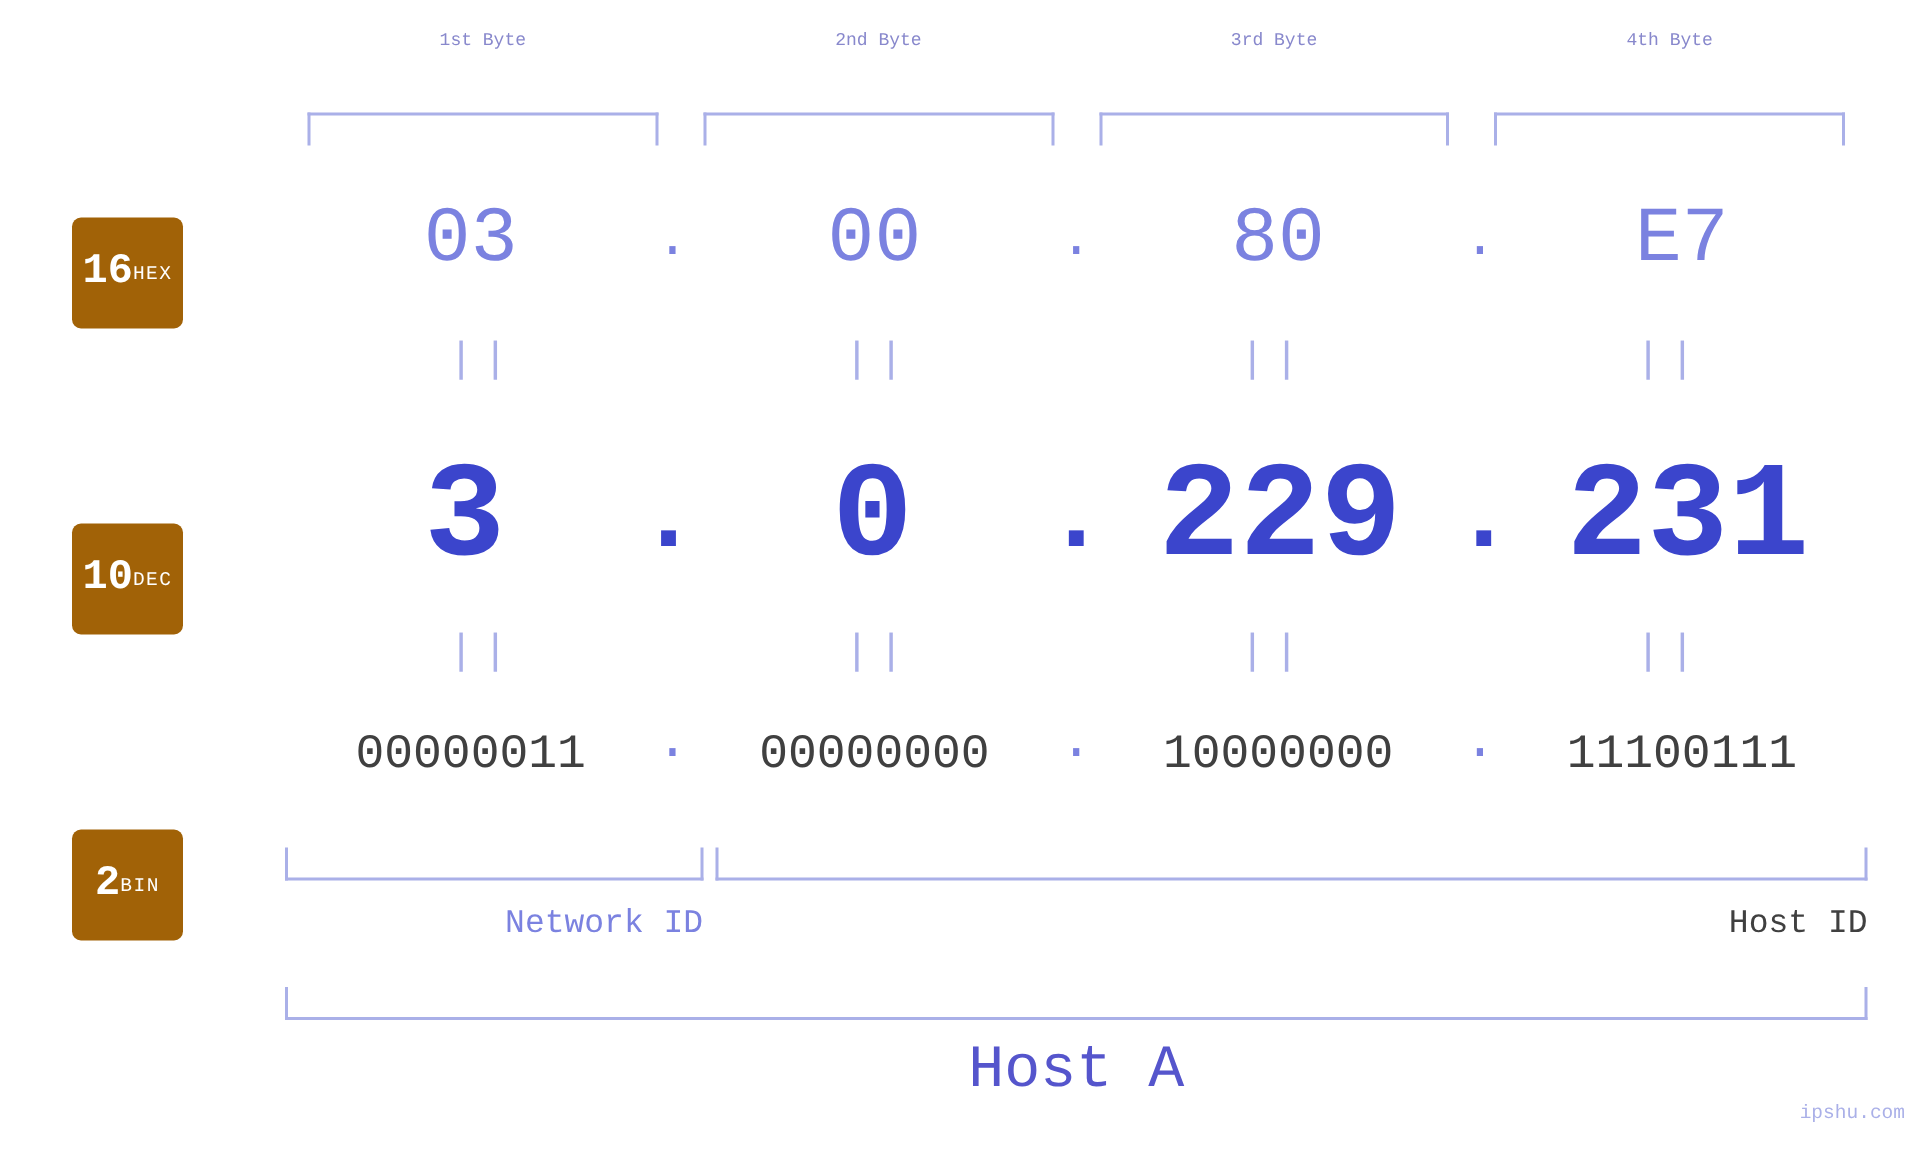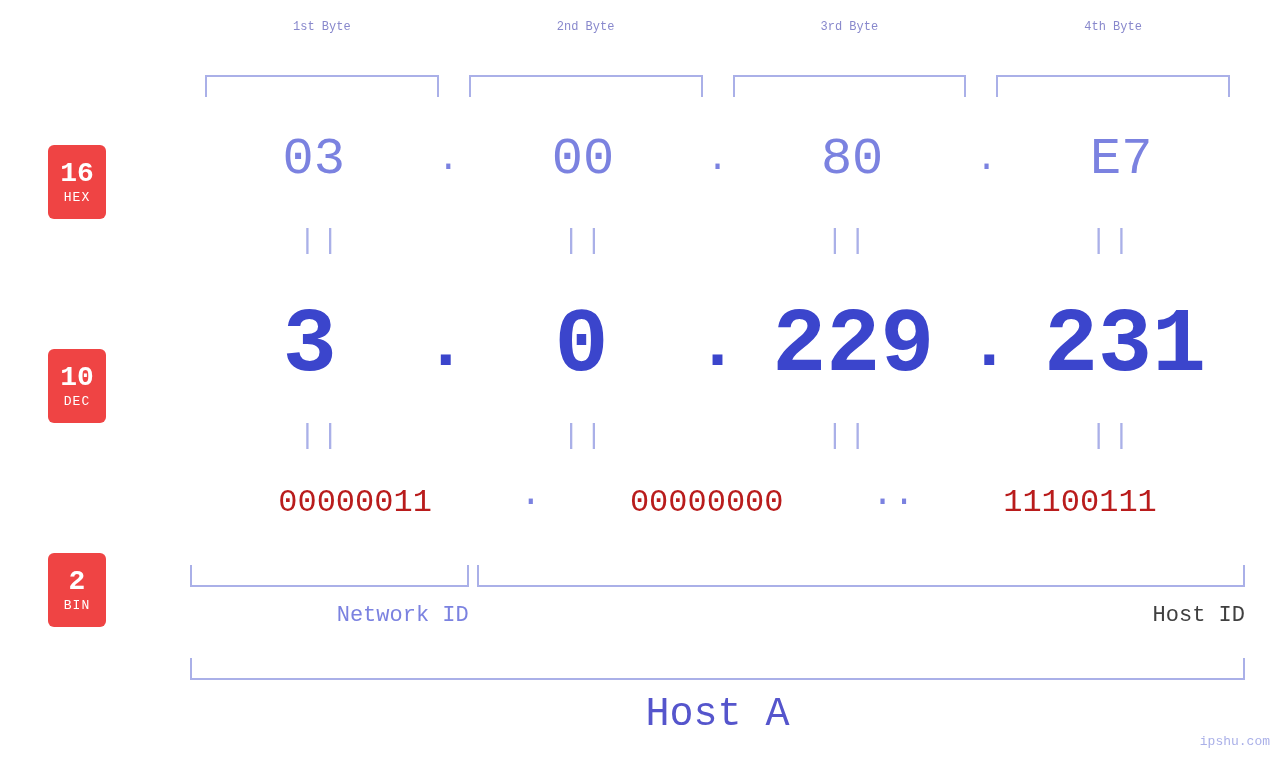--- a/index.html
+++ b/index.html
@@ -26,26 +26,26 @@
     .badges-col {
       position: absolute;
       left: 48px;
       top: 145px;
       display: flex;
       flex-direction: column;
       gap: 0;
     }
 
     .badge {
-      width: 58px;
+      width: 74px;
       height: 74px;
-      background: #ef4444;
+      background: #a16207;
       border-radius: 6px;
       display: flex;
-      flex-direction: column;
+      flex-direction: row;
       align-items: center;
       justify-content: center;
       color: #ffffff;
       margin-bottom: 130px;
     }
 
     .badge:last-child {
       margin-bottom: 0;
     }
 
@@ -123,21 +123,21 @@
 
     .byte-value-dec {
       color: #3b45cc;
       font-size: 90px;
       font-family: 'Courier New', Courier, monospace;
       font-weight: bold;
       text-align: center;
     }
 
     .byte-value-bin {
-      color: #b91c1c;
+      color: #404040;
       font-size: 32px;
       font-family: 'Courier New', Courier, monospace;
       text-align: center;
       margin-top: 16px;
     }
 
     .dot-sep {
       color: #3b45cc;
       font-size: 70px;
       font-weight: bold;
@@ -372,20 +372,23 @@
 
   <div class="row-bin">
     <div class="byte-cell">
       <span class="byte-value-bin">00000011</span>
     </div>
     <span class="dot-sep-small">.</span>
     <div class="byte-cell">
       <span class="byte-value-bin">00000000</span>
     </div>
     <span class="dot-sep-small">.</span>
+    <div class="byte-cell">
+      <span class="byte-value-bin">10000000</span>
+    </div>
     <span class="dot-sep-small">.</span>
     <div class="byte-cell">
       <span class="byte-value-bin">11100111</span>
     </div>
   </div>
 
   <div class="bottom-section">
     <div class="brackets-row">
       <div class="bracket-bottom-network"></div>
       <div class="bracket-bottom-host"></div>

